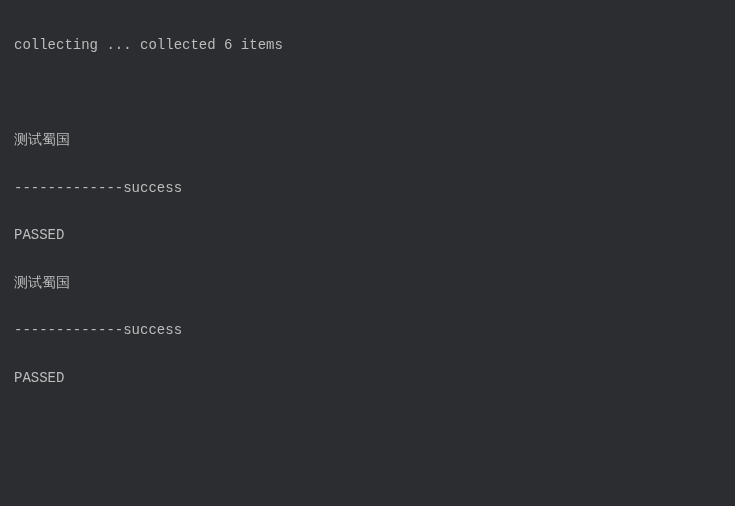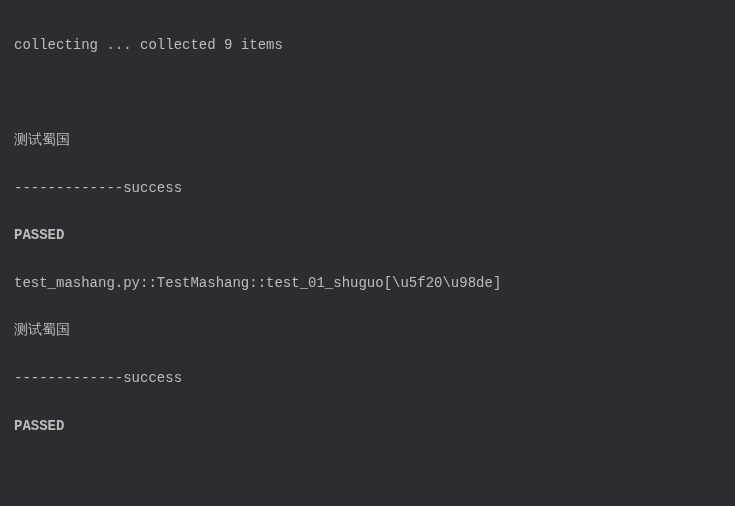--- a/index.html
+++ b/index.html
@@ -19,33 +19,31 @@
       overflow: hidden;
     }
     .terminal-output {
       white-space: pre;
     }
     .line {
       min-height: 1.7em;
     }
     .passed {
       color: #bcbcbc;
-      font-weight: bold;
     }
   </style>
 </head>
 <body>
 
 <div class="terminal-output">
-<div class="line">collecting ... collected 9 items</div>
+<div class="line">collecting ... collected 6 items</div>
 <div class="line"></div>
 <div class="line">测试蜀国</div>
 <div class="line">-------------success</div>
 <div class="line passed">PASSED</div>
-<div class="line">test_mashang.py::TestMashang::test_01_shuguo[\u5f20\u98de]</div>
 <div class="line">测试蜀国</div>
 <div class="line">-------------success</div>
 <div class="line passed">PASSED</div>
 
 
 
 
 
 
 

